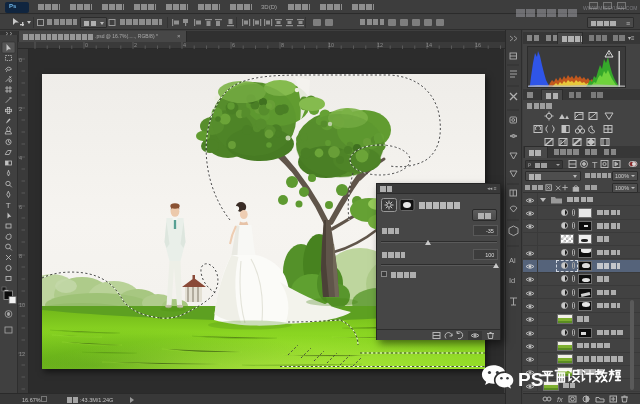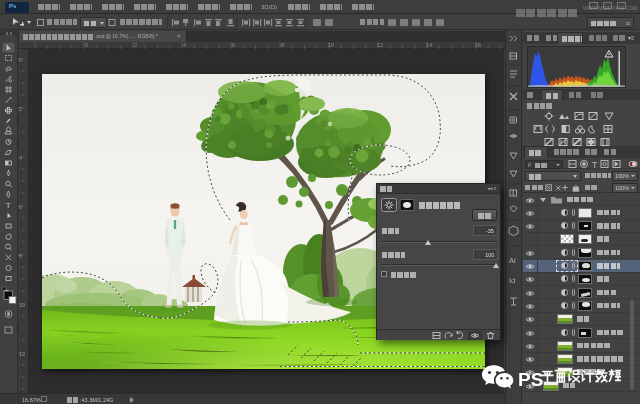--- a/index.html
+++ b/index.html
@@ -818,20 +818,37 @@
     <div class="lr" style="top:186.2px;height:13px">
       <svg class="eye">
             <path d="M1,4.5 Q5,1 9,4.5 Q5,8 1,4.5 z" fill="none" stroke="#c8c8c8" stroke-width="0.8"></path>
             <circle cx="5" cy="4.5" r="1.3" fill="#c8c8c8"></circle>
           </svg>
       <div class="th ph" style="left:20px;width:16px"></div>
       <i class="z ab" style="left:40px;top:3.5px;width:13px;height:5.5px;color:#ccc;--c:6.8px"></i>
     </div>
   </div>
 
+  <div class="ab" style="left:0;top:247px;width:117px;height:11px;background:#3f3f3f;border-top:1px solid #2e2e2e">
+    <svg class="ab" style="left:18px;top:1px" width="99" height="8" viewBox="0 0 99 8">
+      <g stroke="#b0b0b0" fill="none">
+        <circle cx="4" cy="4" r="2"></circle>
+            <circle cx="8" cy="4" r="2"></circle>
+        <text x="16" y="7" font-size="7.5" fill="#b0b0b0" stroke="none" font-style="italic" font-family="Liberation Sans">fx</text>
+        <rect x="28" y="1" width="7" height="6"></rect>
+            <circle cx="31.5" cy="4" r="1.8"></circle>
+        <circle cx="45" cy="4" r="3"></circle>
+            <path d="M45,1 a3,3 0 0 1 0,6 z" fill="#b0b0b0"></path>
+        <path d="M55,2.5 l3,0 1,1.5 4,0 0,3 -8,0 z"></path>
+        <rect x="69" y="1" width="6.5" height="6"></rect>
+            <path d="M72.2,2 l0,4 M70.2,4 l4,0"></path>
+        <path d="M81,2 l5,0 -0.5,5 -4,0 z M80,2 l7,0 M82.5,1 l2,0"></path>
+      </g>
+    </svg>
+  </div>
 </div>
 
 <div class="ab" style="left:630px;top:300px;width:4px;height:90px;background:#5a5a5a;border-radius:2px;z-index:40"></div>
 
 <div class="ab" style="left:376px;top:183px;width:125px;height:157px;background:#464646;border:1px solid #262626;box-shadow:3px 4px 8px rgba(0,0,0,.5);z-index:30">
   <div class="ab" style="left:0;top:0;width:123px;height:10px;background:#393939;border-bottom:1px solid #2c2c2c">
     <i class="ab z" style="left:3px;top:2px;width:13px;height:6px;color:#cfcfcf;--c:6.8px"></i>
     <div class="ab tr" style="right:3px;top:2px;color:#aaa;font-size:10px">◂◂ ≡</div>
   </div>
   <svg class="ab" style="left:4px;top:14px" width="34" height="14" viewBox="0 0 34 14">

